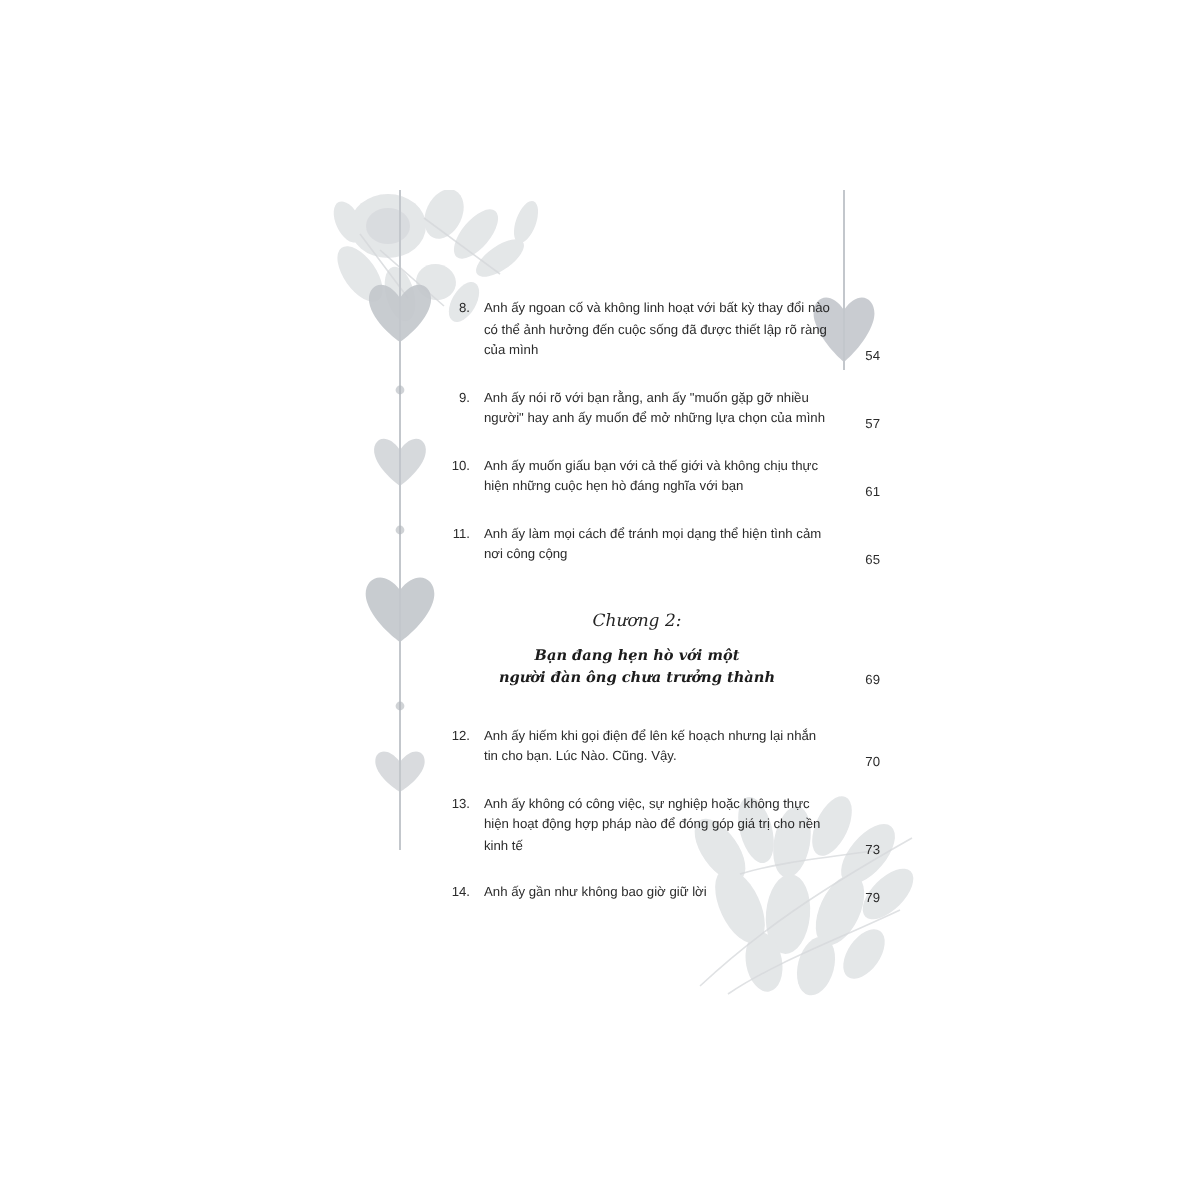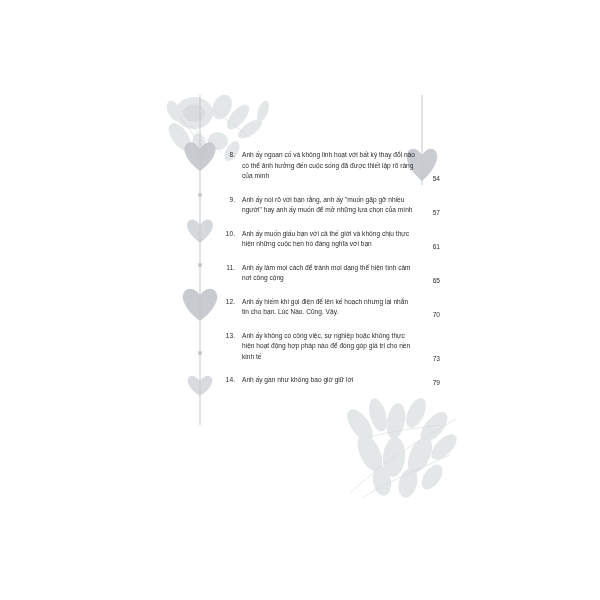--- a/index.html
+++ b/index.html
@@ -238,20 +238,26 @@
         <div class="toc-text">Anh ấy muốn giấu bạn với cả thế giới và không chịu thực hiện những cuộc hẹn hò đáng nghĩa với bạn</div>
         <div class="toc-page">61</div>
       </div>
 
       <div class="toc-row">
         <div class="toc-num">11.</div>
         <div class="toc-text">Anh ấy làm mọi cách để tránh mọi dạng thể hiện tình cảm nơi công cộng</div>
         <div class="toc-page">65</div>
       </div>
 
+      <div class="chapter-block">
+        <div class="chapter-label">Chương 2:</div>
+        <div class="chapter-title">Bạn đang hẹn hò với một</div>
+        <div class="chapter-title">người đàn ông chưa trưởng thành</div>
+        <div class="chapter-page">69</div>
+      </div>
 
       <div class="toc-row">
         <div class="toc-num">12.</div>
         <div class="toc-text">Anh ấy hiếm khi gọi điện để lên kế hoạch nhưng lại nhắn tin cho bạn. Lúc Nào. Cũng. Vậy.</div>
         <div class="toc-page">70</div>
       </div>
 
       <div class="toc-row">
         <div class="toc-num">13.</div>
         <div class="toc-text">Anh ấy không có công việc, sự nghiệp hoặc không thực hiện hoạt động hợp pháp nào để đóng góp giá trị cho nền kinh tế</div>

